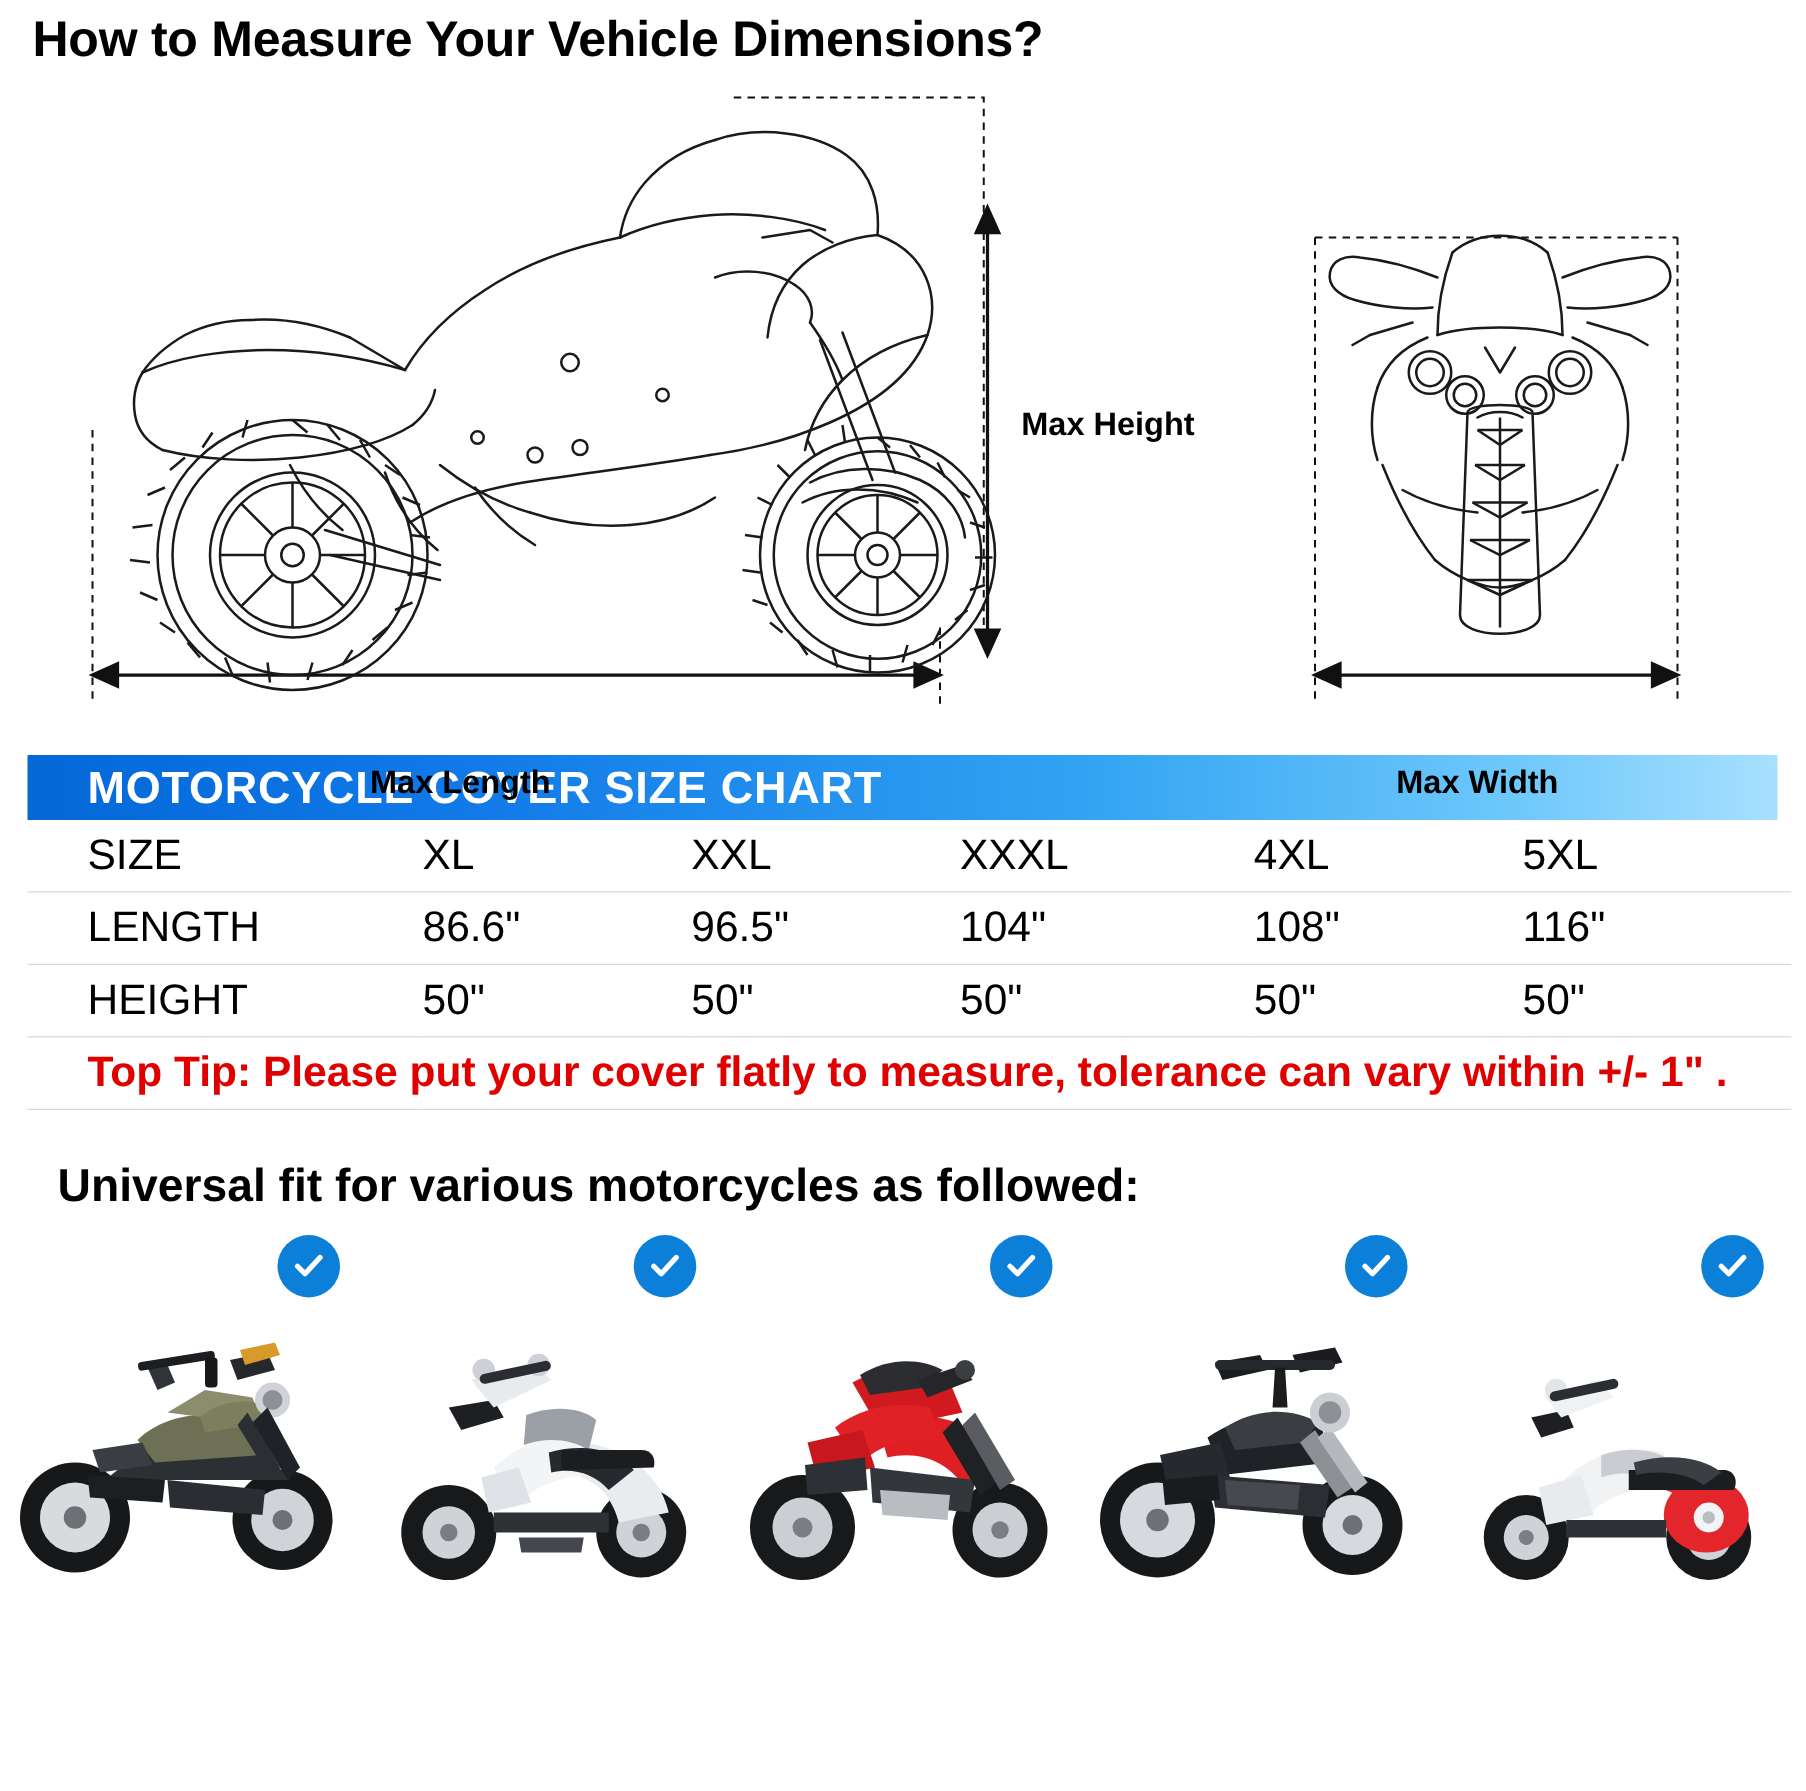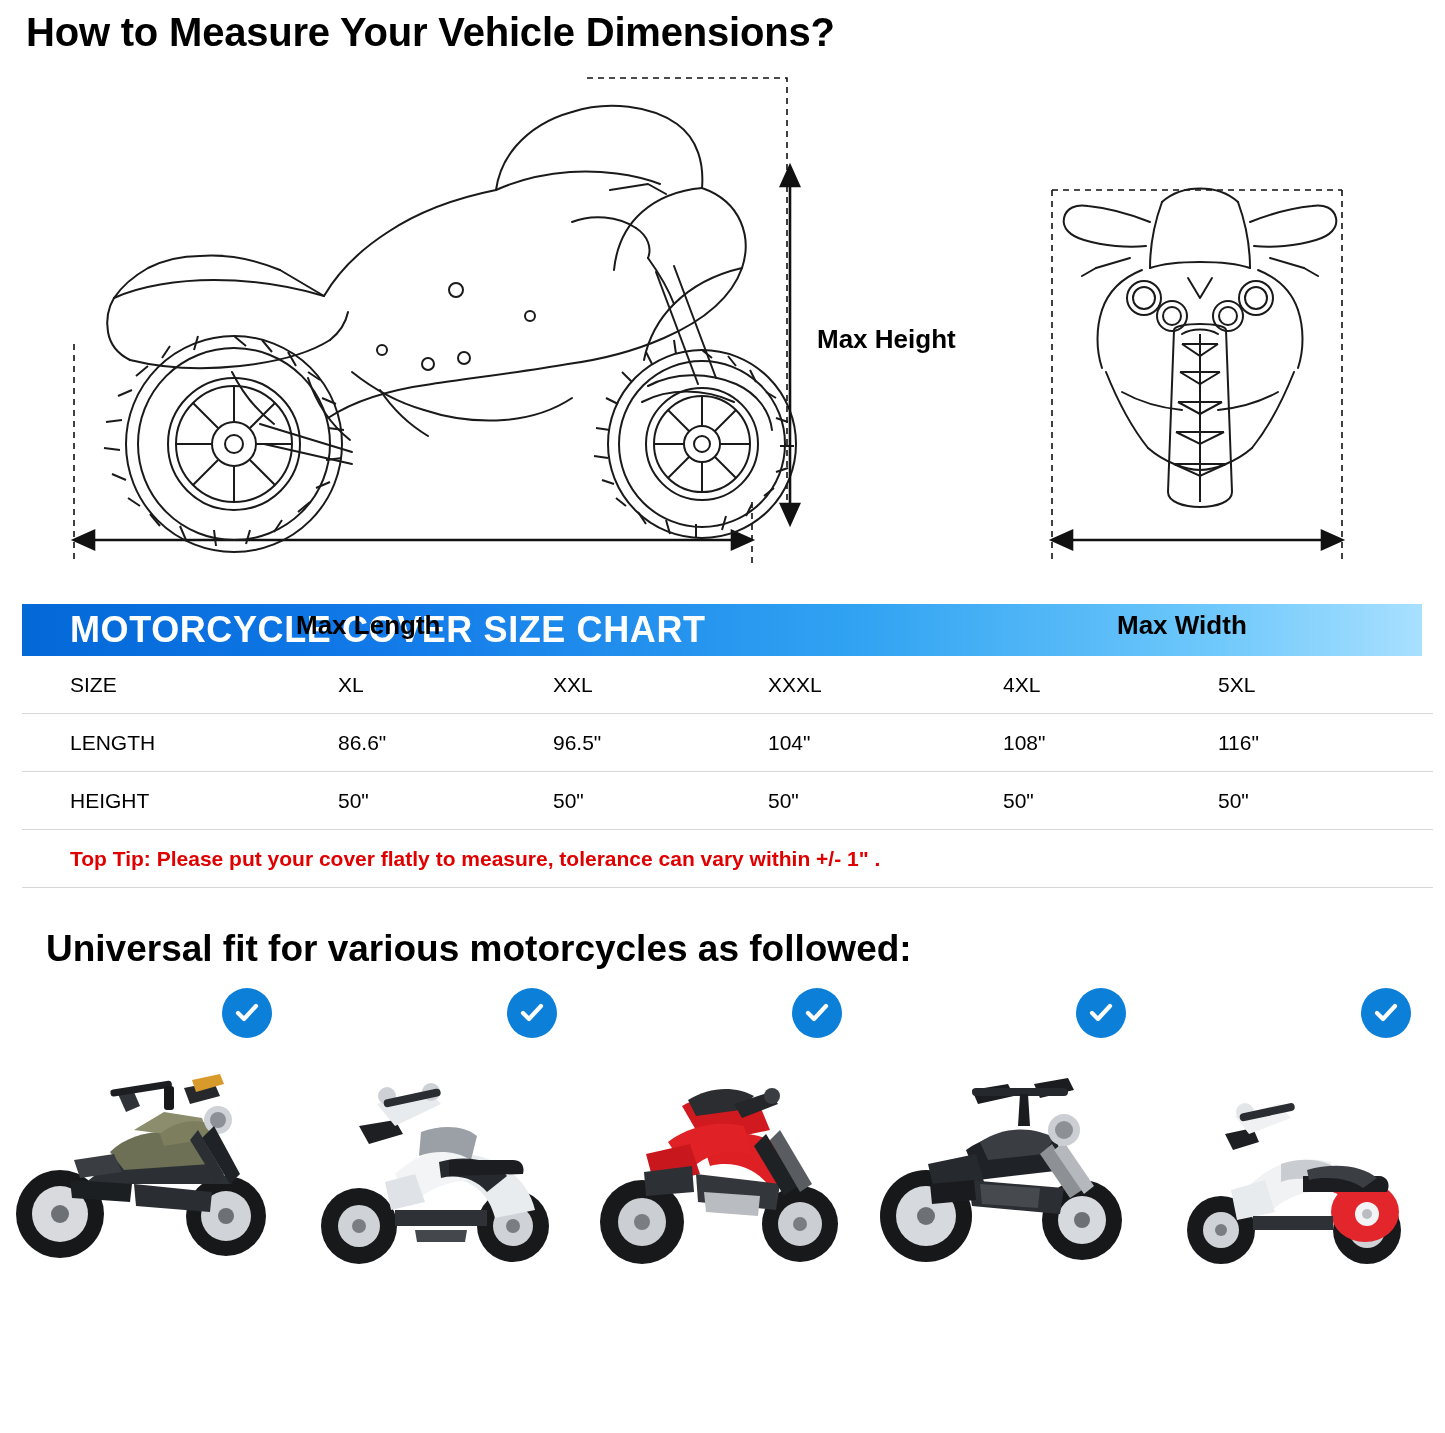--- a/index.html
+++ b/index.html
@@ -74,21 +74,21 @@
     letter-spacing: 0.6px;
     padding-left: 48px;
   }
   table.size-chart {
     width: 100%;
     border-collapse: collapse;
     table-layout: fixed;
   }
   table.size-chart td {
     border-bottom: 1.5px solid #d8d8d8;
-    font-size: 21px;
+    font-size: 34px;
     height: 57px;
     padding: 0;
     vertical-align: middle;
   }
   table.size-chart td.c0 { padding-left: 48px; width: 268px; }
   table.size-chart td.c1 { width: 215px; }
   table.size-chart td.c2 { width: 215px; }
   table.size-chart td.c3 { width: 235px; }
   table.size-chart td.c4 { width: 215px; }
   table.size-chart td.c5 { width: 215px; }

